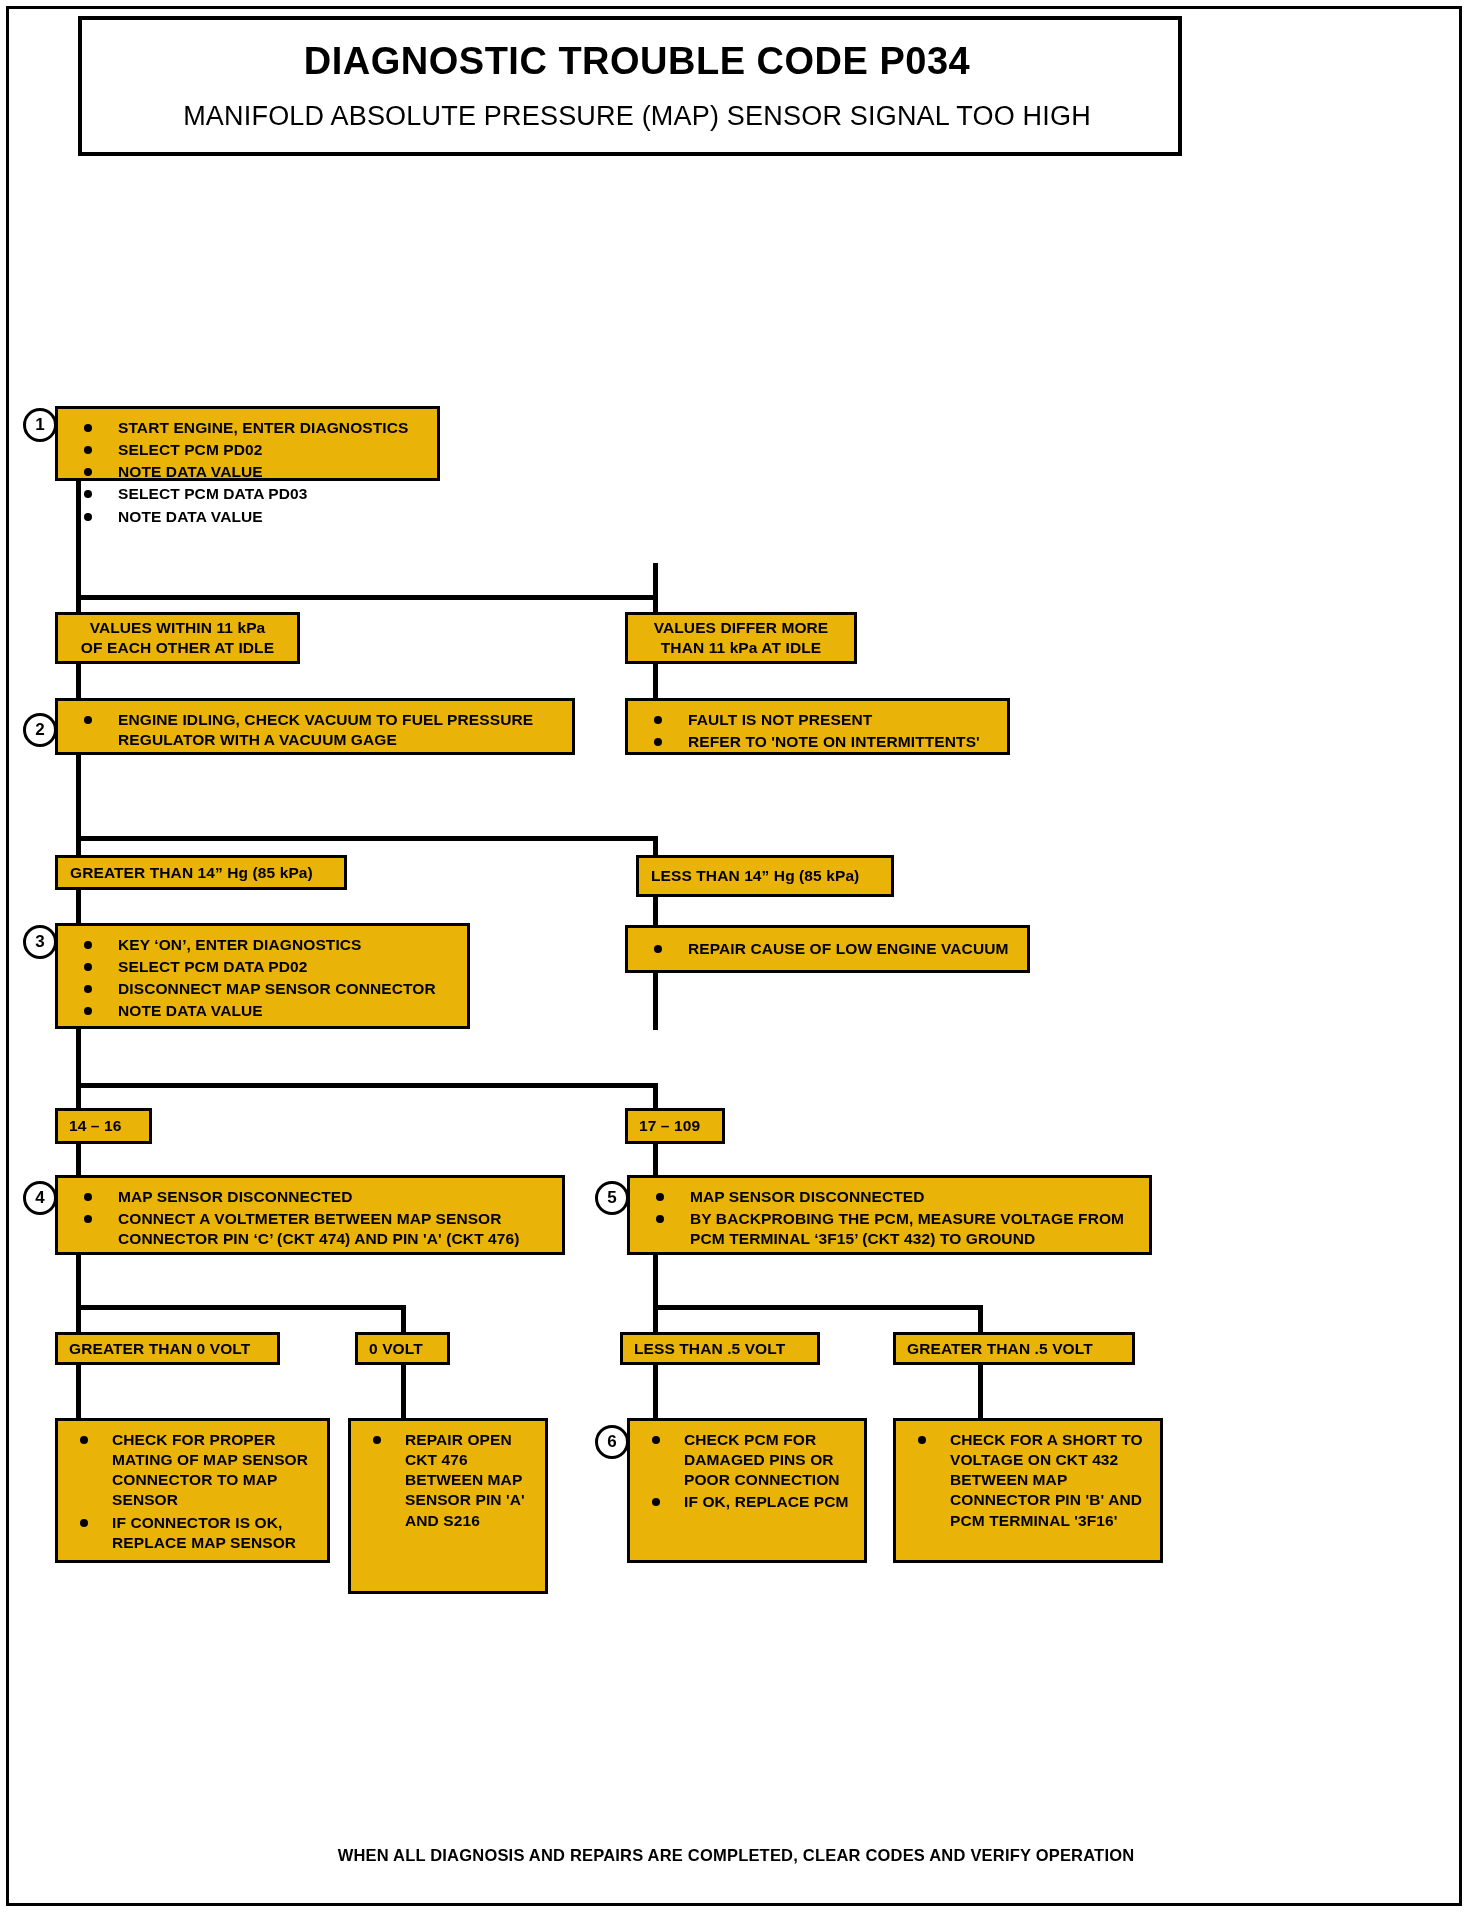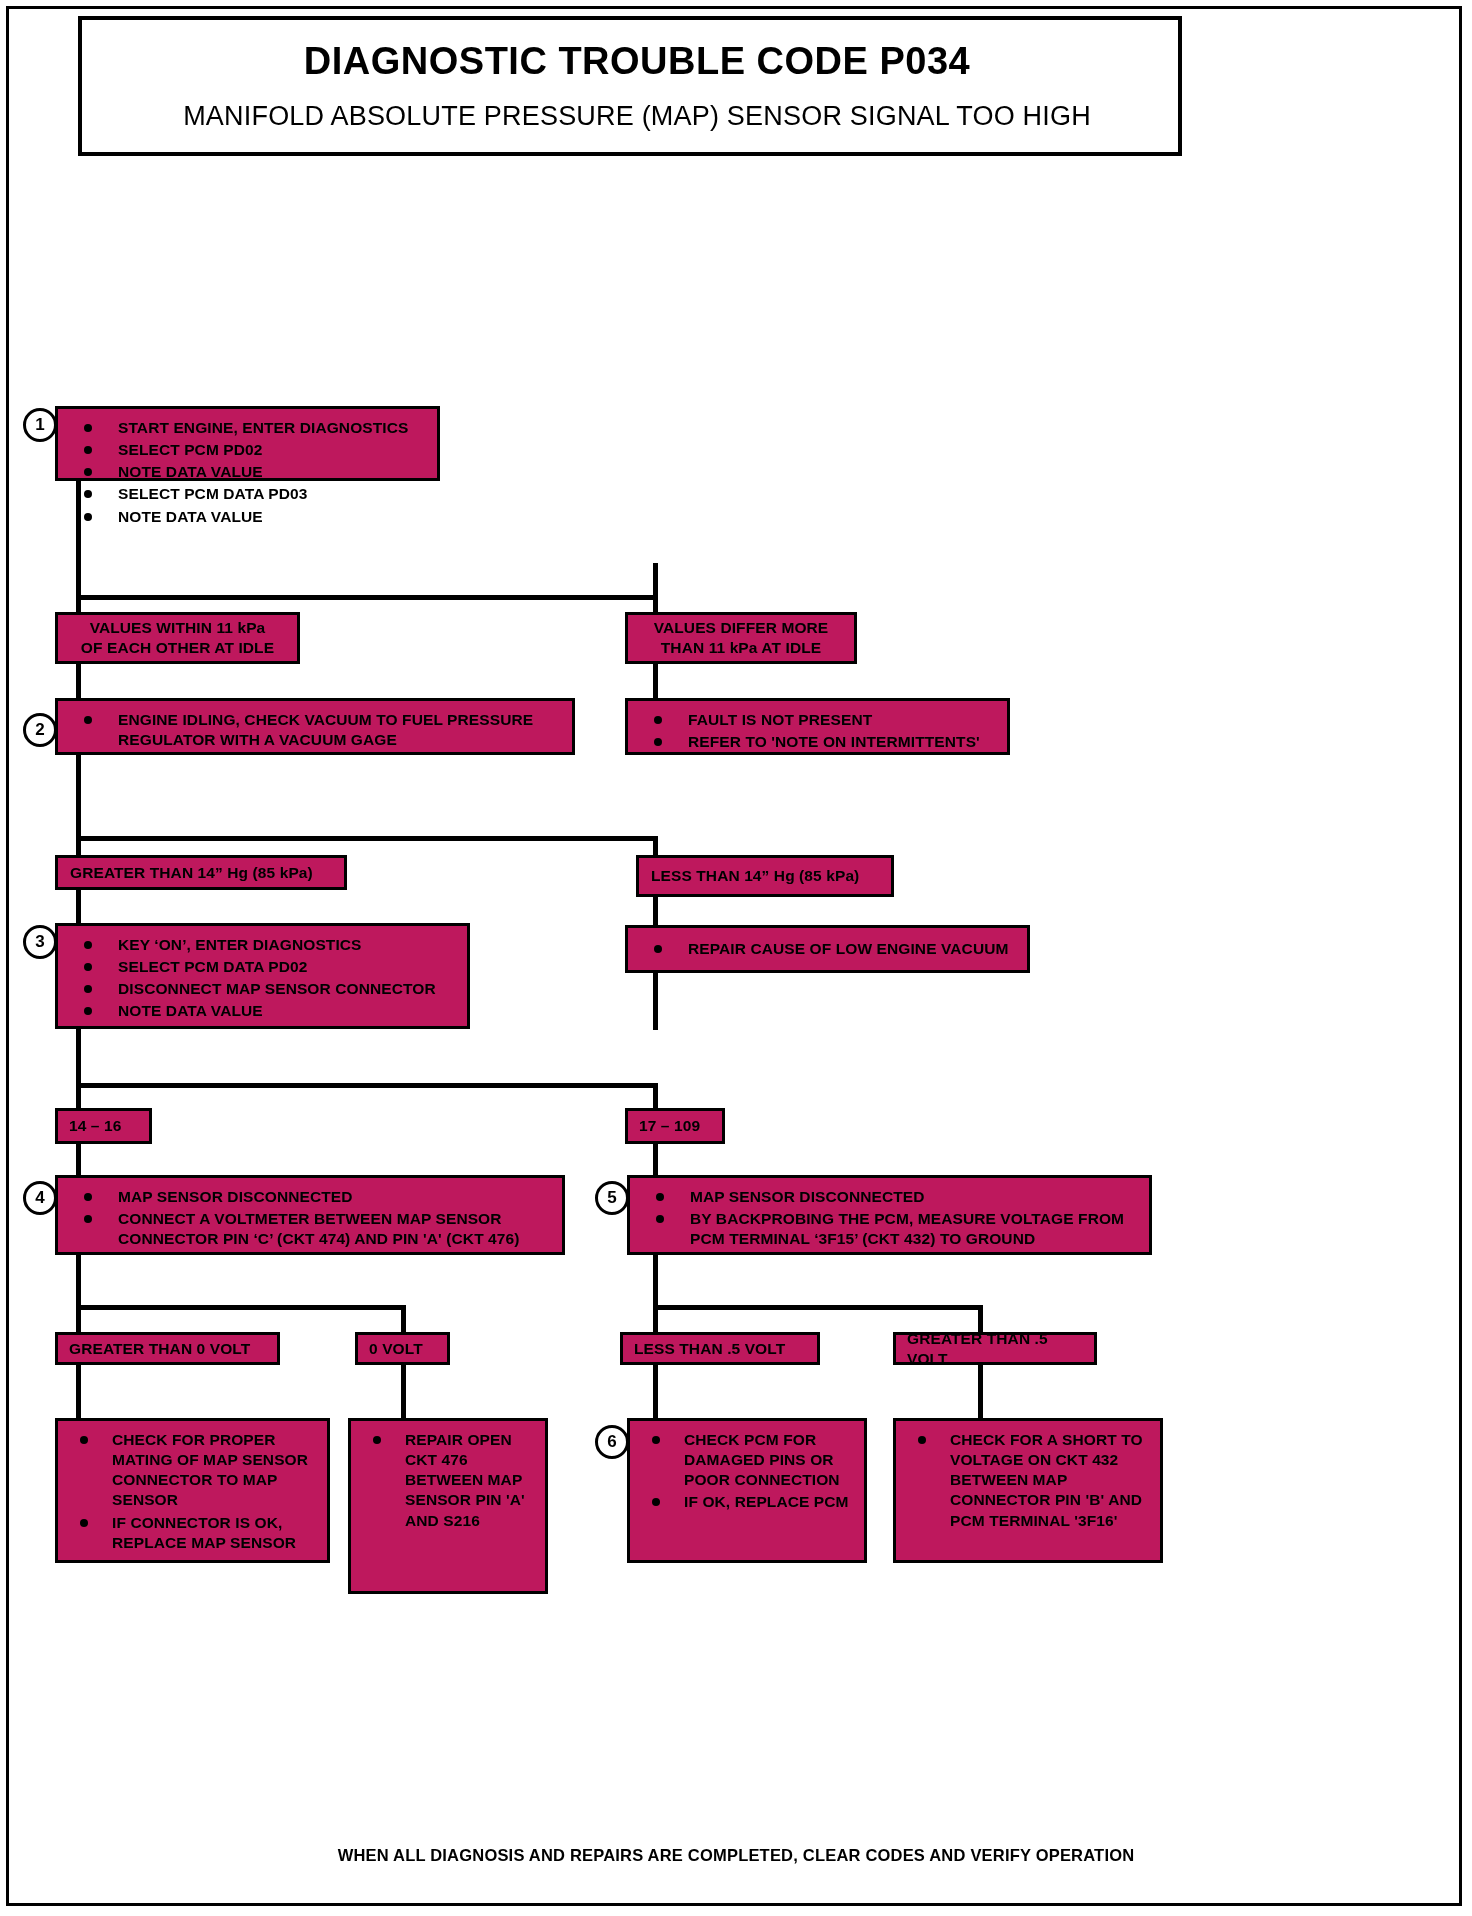--- a/index.html
+++ b/index.html
@@ -27,21 +27,21 @@
     text-align:center;white-space:nowrap;
   }
   #header .title-sub{
     font-size:27px;font-weight:normal;letter-spacing:.2px;line-height:1.05;
     margin-top:20px;text-align:center;white-space:nowrap;
   }
 
   
   .box{
     position:absolute;box-sizing:border-box;
-    border:3px solid #000;background:#be185d;
+    border:3px solid #000;background:#eab308;
     font-size:15.5px;font-weight:bold;letter-spacing:.1px;line-height:1.28;
     z-index:4;
   }
 
   
   .cond{
     display:flex;flex-direction:column;align-items:center;justify-content:center;
     text-align:center;padding:4px 10px;
   }
   .cond.left-align{align-items:flex-start;text-align:left;}
@@ -230,21 +230,21 @@
 
 <div class="box cond left-align" style="left:55px;top:1332px;width:225px;height:33px;padding-left:11px;">
   <span>GREATER THAN 0 VOLT</span>
 </div>
 <div class="box cond left-align" style="left:355px;top:1332px;width:95px;height:33px;padding-left:11px;">
   <span>0 VOLT</span>
 </div>
 <div class="box cond left-align" style="left:620px;top:1332px;width:200px;height:33px;padding-left:11px;">
   <span>LESS THAN .5 VOLT</span>
 </div>
-<div class="box cond left-align" style="left:893px;top:1332px;width:204px;height:33px;padding-left:11px;">
+<div class="box cond left-align" style="left:893px;top:1332px;width:242px;height:33px;padding-left:11px;">
   <span>GREATER  THAN .5 VOLT</span>
 </div>
 
 <div class="box bulletbox narrow" style="left:55px;top:1418px;width:275px;height:145px;">
   <ul>
     <li><span class="bullet"></span><span class="lines">
       <span>CHECK FOR PROPER</span>
       <span>MATING OF MAP SENSOR</span>
       <span>CONNECTOR TO MAP</span>
       <span>SENSOR</span>

